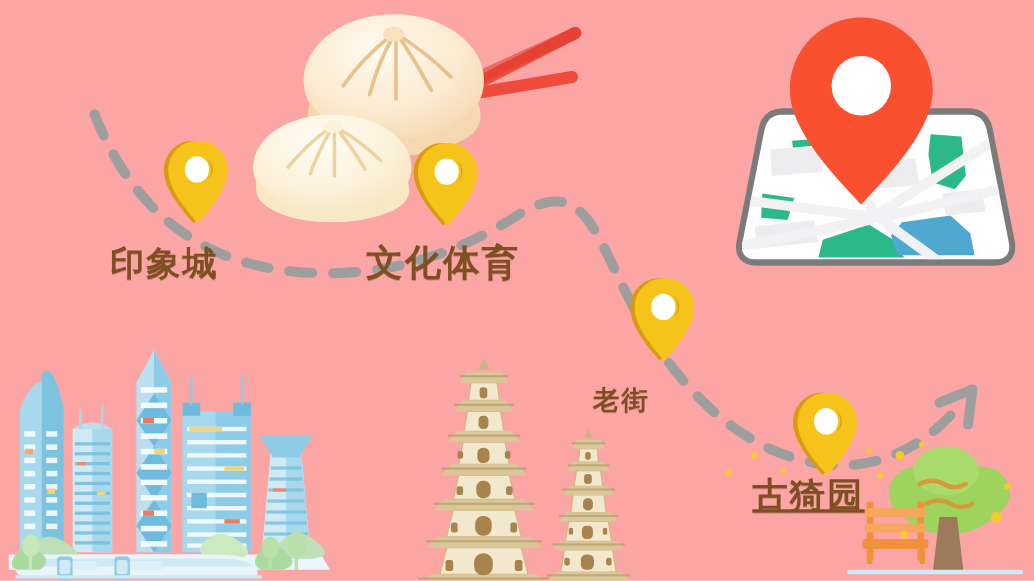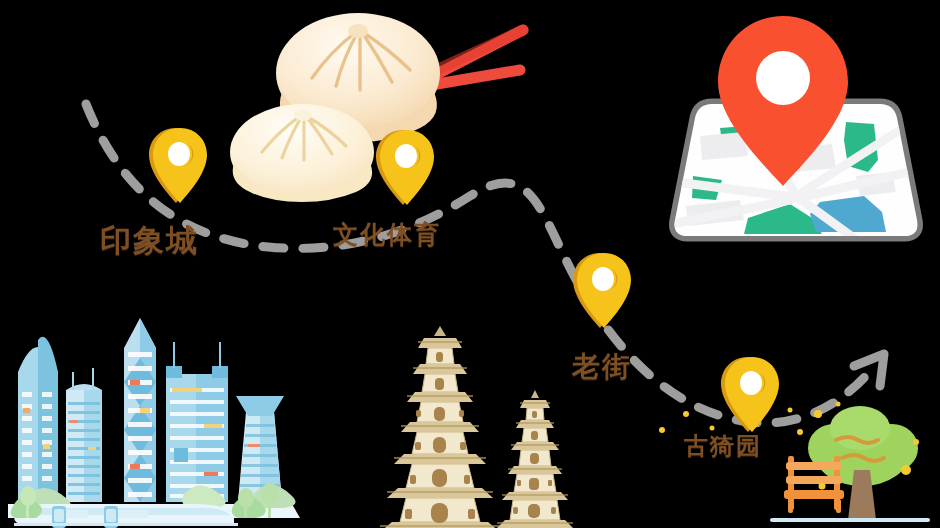--- a/index.html
+++ b/index.html
@@ -8,21 +8,21 @@
     padding: 0;
     background: #ffffff;
   }
   body {
     font-family: "Liberation Sans", sans-serif;
   }
   #stage {
     position: relative;
     width: 940px;
     height: 528px;
-    background: #000000;
+    background: #fca5a5;
     overflow: hidden;
   }
   .layer {
     position: absolute;
     left: 0;
     top: 0;
     width: 940px;
     height: 528px;
   }
   .label {
@@ -36,32 +36,33 @@
     text-shadow: 0 1px 0 rgba(125,79,35,0.35);
   }
   .label.l-yinxiang {
     left: 100px;
     top: 222px;
     font-size: 31px;
   }
   .label.l-whty {
     left: 333px;
     top: 220px;
-    font-size: 25px;
+    font-size: 33px;
     text-align: center;
   }
   .label.l-laojie {
-    left: 572px;
+    left: 539px;
     top: 350px;
-    font-size: 28px;
+    font-size: 24px;
   }
   .label.l-guyi {
     left: 684px;
     top: 432px;
-    font-size: 24px;
+    font-size: 32px;
+    text-decoration: underline;
   }
 </style>
 </head>
 <body>
 
 <div id="stage">
 
   <svg class="layer" viewBox="0 0 940 528" width="940" height="528" aria-hidden="true">
     <g>
       <path d="M 86,104

